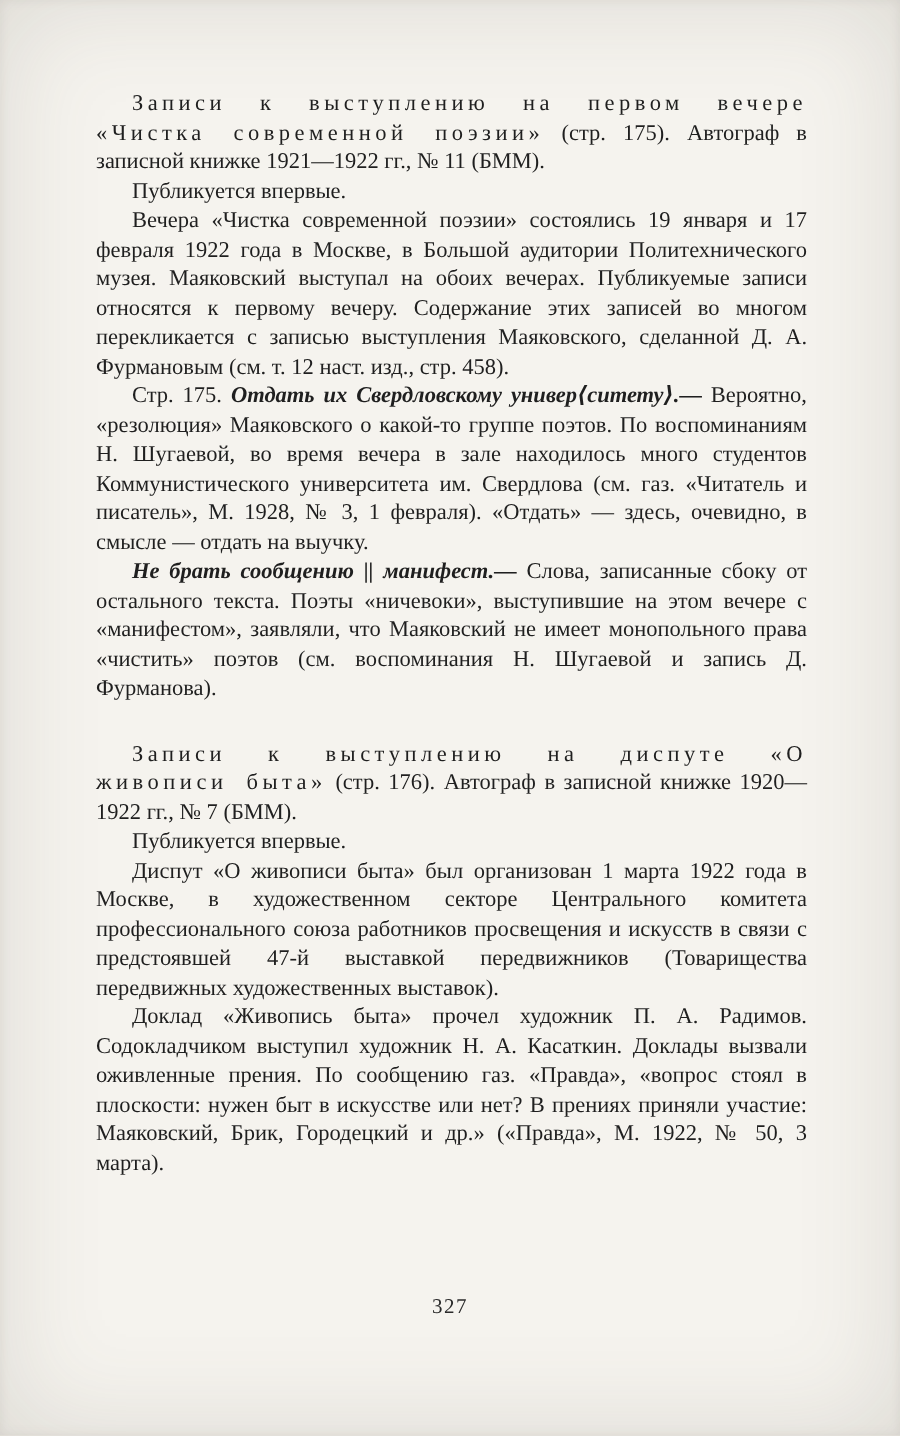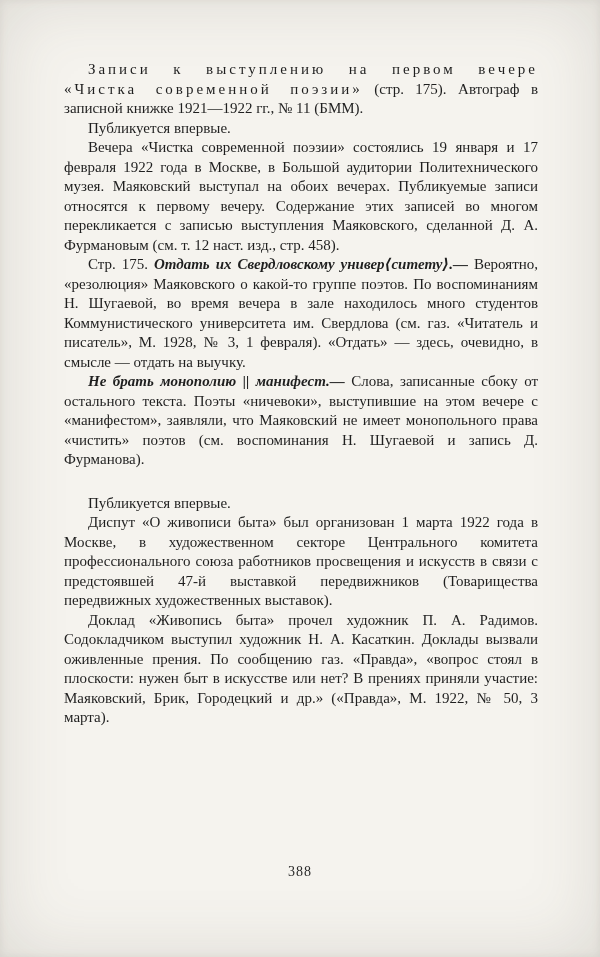--- a/index.html
+++ b/index.html
@@ -55,24 +55,25 @@
 </head>
 <body>
 
 <div class="page">
 
   <section class="entry">
     <p><span class="spaced">Записи к выступлению на первом вечере «Чистка современной поэзии»</span><span> (стр. 175). Автограф в записной книжке 1921—1922 гг., № 11 (БММ).</span></p>
     <p>Публикуется впервые.</p>
     <p>Вечера «Чистка современной поэзии» состоялись 19 января и 17 февраля 1922 года в Москве, в Большой аудитории Политехнического музея. Маяковский выступал на обоих вечерах. Публикуемые записи относятся к первому вечеру. Содержание этих записей во многом перекликается с записью выступления Маяковского, сделанной Д. А. Фурмановым (см. т. 12 наст. изд., стр. 458).</p>
     <p><span>Стр. 175. </span><span class="lemma">Отдать их Свердловскому универ⟨ситету⟩.—</span><span> Вероятно, «резолюция» Маяковского о какой-то группе поэтов. По воспоминаниям Н. Шугаевой, во время вечера в зале находилось много студентов Коммунистического университета им. Свердлова (см. газ. «Читатель и писатель», М. 1928, № 3, 1 февраля). «Отдать» — здесь, очевидно, в смысле — отдать на выучку.</span></p>
-    <p><span class="lemma">Не брать монополию || манифест.—</span><span> Слова, записанные сбоку от остального текста. Поэты «ничевоки», выступившие на этом вечере с «манифестом», заявляли, что Маяковский не имеет монопольного права «чистить» поэтов (см. воспоминания Н. Шугаевой и запись Д. Фурманова).</span></p>
+    <p><span class="lemma">Не брать сообщению || манифест.—</span><span> Слова, записанные сбоку от остального текста. Поэты «ничевоки», выступившие на этом вечере с «манифестом», заявляли, что Маяковский не имеет монопольного права «чистить» поэтов (см. воспоминания Н. Шугаевой и запись Д. Фурманова).</span></p>
   </section>
 
   <section class="entry entry--second">
+    <p><span class="spaced">Записи к выступлению на диспуте «О живописи быта»</span><span> (стр. 176). Автограф в записной книжке 1920—1922 гг., № 7 (БММ).</span></p>
     <p>Публикуется впервые.</p>
     <p>Диспут «О живописи быта» был организован 1 марта 1922 года в Москве, в художественном секторе Центрального комитета профессионального союза работников просвещения и искусств в связи с предстоявшей 47-й выставкой передвижников (Товарищества передвижных художественных выставок).</p>
     <p>Доклад «Живопись быта» прочел художник П. А. Радимов. Содокладчиком выступил художник Н. А. Касаткин. Доклады вызвали оживленные прения. По сообщению газ. «Правда», «вопрос стоял в плоскости: нужен быт в искусстве или нет? В прениях приняли участие: Маяковский, Брик, Городецкий и др.» («Правда», М. 1922, № 50, 3 марта).</p>
   </section>
 
-  <div class="page-number">388</div>
+  <div class="page-number">327</div>
 
 </div>
 
 </body></html>

